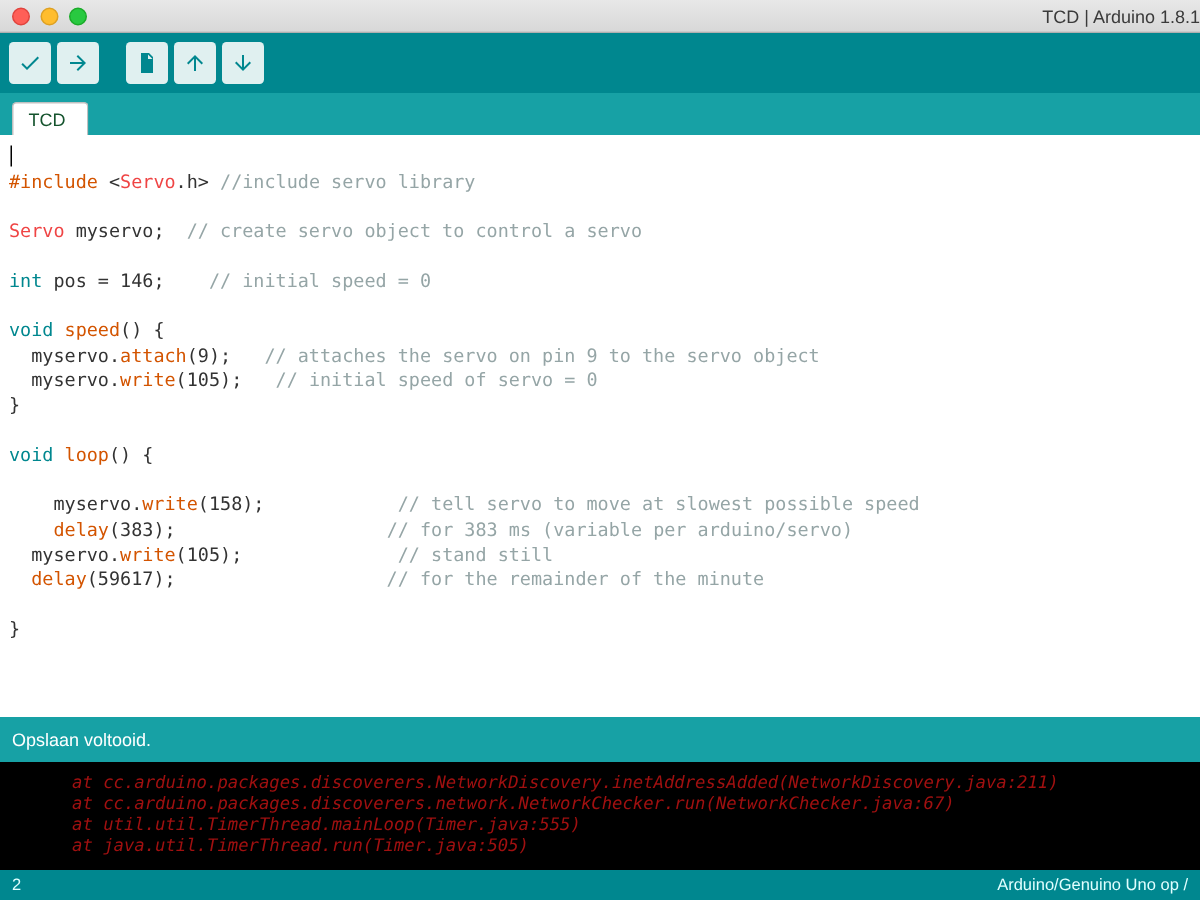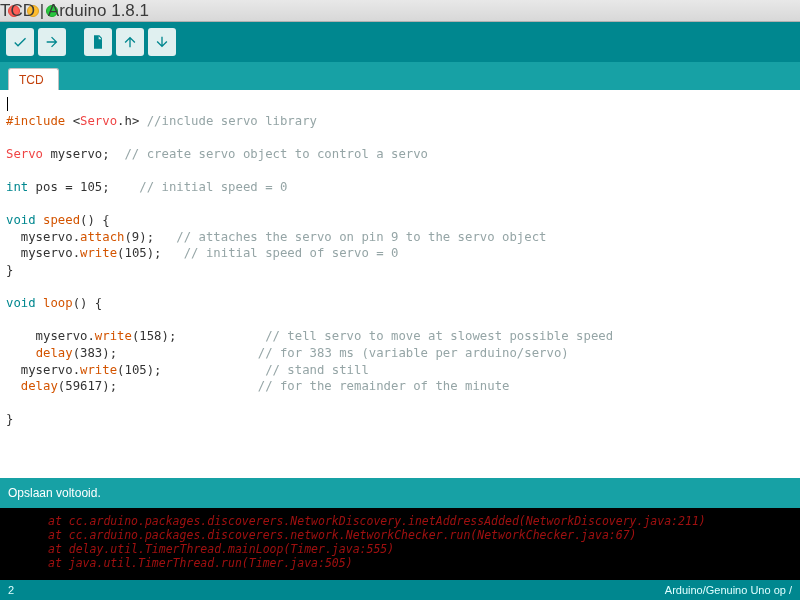--- a/index.html
+++ b/index.html
@@ -14,38 +14,38 @@
     height: 22px; background: linear-gradient(#e8e8e8,#d8d8d8);
     display: flex; align-items: center; padding: 0 8px;
     border-bottom: 1px solid #b0b0b0;
     position: relative;
   }
   .traffic { display: flex; gap: 7px; }
   .traffic span { width: 12px; height: 12px; border-radius: 50%; display: inline-block; }
   .tl-close { background:#ff5f57; border:1px solid #e0443e; }
   .tl-min { background:#ffbd2e; border:1px solid #dea123; }
   .tl-max { background:#28c940; border:1px solid #1aab29; }
-  .titlebar-title { position:absolute; left:0; right:0; text-align:left; font-size:17px; color:#3a3a3a; }
+  .titlebar-title { position:absolute; left:0; right:0; text-align:right; font-size:12px; color:#3a3a3a; }
   .toolbar {
     background:#00878f; height:40px;
     display:flex; align-items:center; padding:0 6px; gap:4px;
   }
   .toolbar .btn {
     width:28px; height:28px; border-radius:3px;
     display:flex; align-items:center; justify-content:center;
     cursor:pointer; color:#00878f; background:#e0f0f0;
   }
   .toolbar .btn svg { width:16px; height:16px; display:block; }
   .toolbar .gap { width:10px; }
   .tab-strip {
     background:#17a1a5; height:28px; display:flex; align-items:flex-end;
     padding-left:8px;
   }
   .tab {
-    background:#ffffff; color:#c2410c; font-size:12px;
+    background:#ffffff; color:#14532d; font-size:12px;
     padding:4px 14px 4px 10px; border-top-left-radius:3px; border-top-right-radius:3px;
     border:1px solid #c0c0c0; border-bottom:none; margin-bottom:-1px;
   }
   .editor {
     flex:1 1 auto; background:#ffffff; overflow:auto;
     font-family: Menlo, Consolas, "DejaVu Sans Mono", monospace;
     font-size:12.3px; line-height:1.35; padding:6px 6px 6px 6px;
     white-space:pre; color:#333;
   }
   .cursor { border-left:1px solid #000; margin-left:1px; }
@@ -111,21 +111,21 @@
 
 <div class="tab-strip">
   <div class="tab">TCD</div>
 </div>
 
 <div class="editor"><span class="cursor"></span>
 <span class="fn">#include</span><span> &lt;</span><span class="lib">Servo</span><span>.h&gt; </span><span class="cm">//include servo library</span>
 
 <span class="lib">Servo</span><span> myservo;  </span><span class="cm">// create servo object to control a servo</span>
 
-<span class="kw">int</span><span> pos = 105;    </span><span class="cm">// initial speed = 0</span>
+<span class="kw">int</span><span> pos = 146;    </span><span class="cm">// initial speed = 0</span>
 
 <span class="kw">void</span><span> </span><span class="fn">speed</span><span>() {</span>
 <span>  myservo.</span><span class="fn">attach</span><span>(9);   </span><span class="cm">// attaches the servo on pin 9 to the servo object</span>
 <span>  myservo.</span><span class="fn">write</span><span>(105);   </span><span class="cm">// initial speed of servo = 0</span>
 <span>}</span>
 
 <span class="kw">void</span><span> </span><span class="fn">loop</span><span>() {</span>
 
 <span>    myservo.</span><span class="fn">write</span><span>(158);            </span><span class="cm">// tell servo to move at slowest possible speed</span>
 <span>    </span><span class="fn">delay</span><span>(383);                   </span><span class="cm">// for 383 ms (variable per arduino/servo)</span>
@@ -134,19 +134,19 @@
 
 <span>}</span>
 </div>
 
 <div class="status">
   <span>Opslaan voltooid.</span>
 </div>
 
 <div class="console"><span>at cc.arduino.packages.discoverers.NetworkDiscovery.inetAddressAdded(NetworkDiscovery.java:211)</span>
 <span>at cc.arduino.packages.discoverers.network.NetworkChecker.run(NetworkChecker.java:67)</span>
-<span>at delay.util.TimerThread.mainLoop(Timer.java:555)</span>
+<span>at util.util.TimerThread.mainLoop(Timer.java:555)</span>
 <span>at java.util.TimerThread.run(Timer.java:505)</span></div>
 
 <div class="footer">
   <span>2</span>
   <span>Arduino/Genuino Uno op /</span>
 </div>
 
 </body></html>

